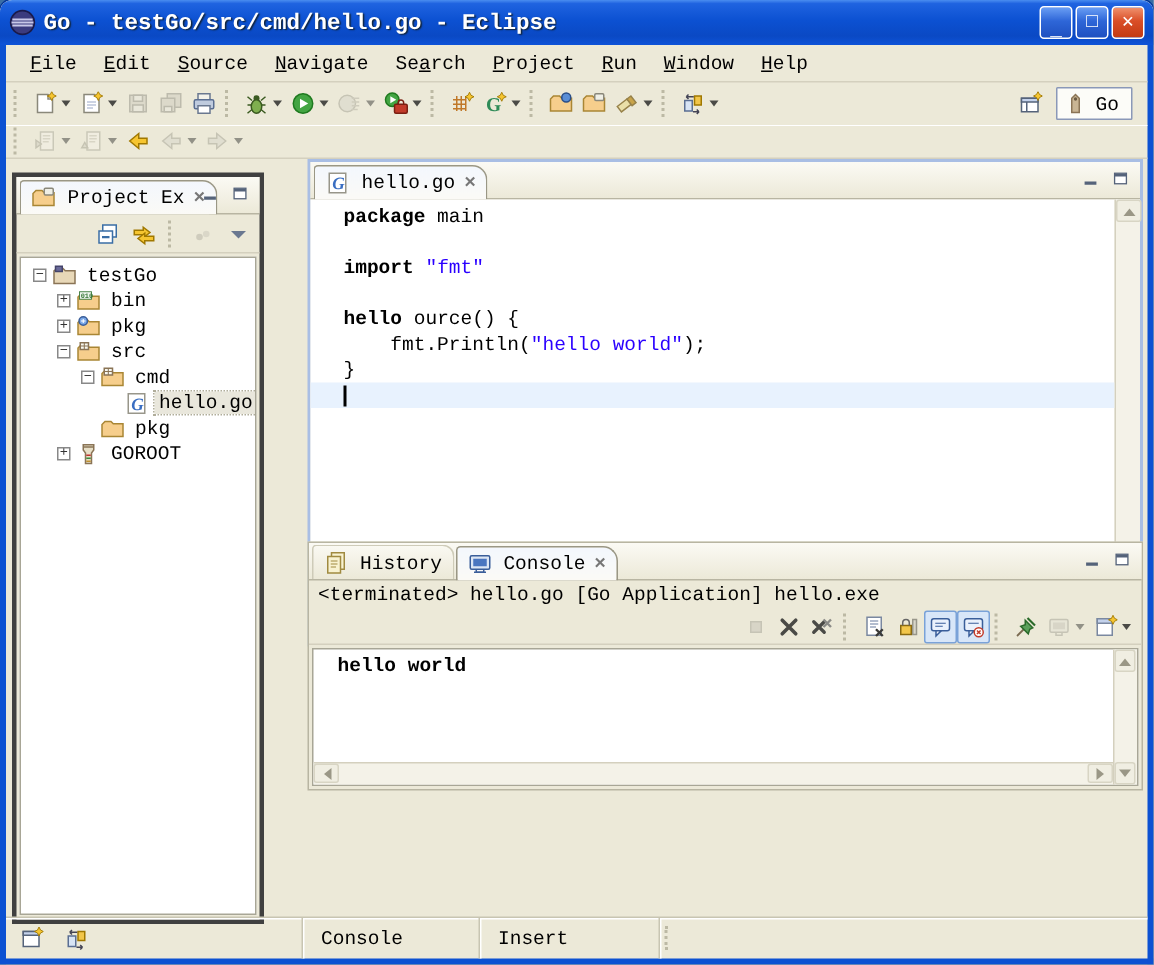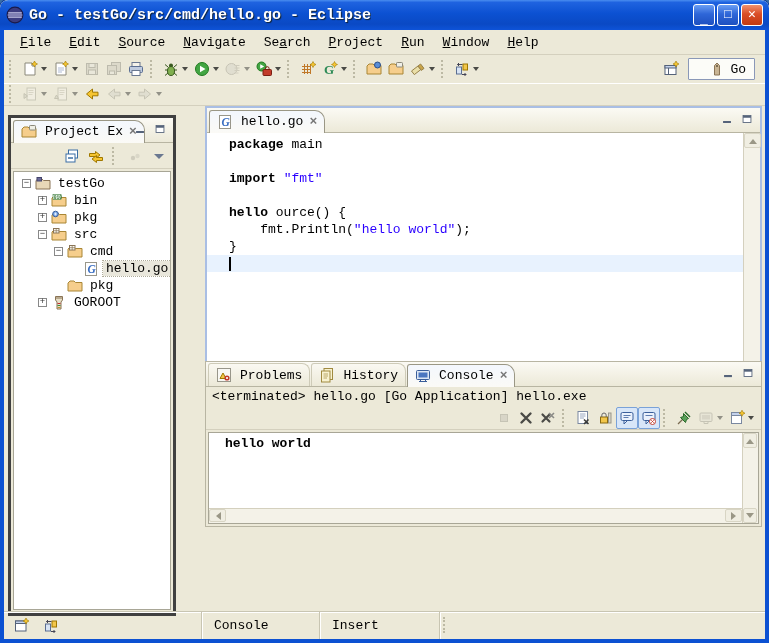--- a/index.html
+++ b/index.html
@@ -42,21 +42,21 @@
   .tb-sep { width:7px; height:18px; border-left:2px dotted #BCB9A4; margin:0 3px; }
   .tb-btn { height:22px; padding:2px 2px; border:1px solid transparent; border-radius:2px;
     display:flex; align-items:center; gap:1px; }
   .tb-btn.disabled { opacity:.55; }
   .tb-btn.pressed { background:#D8E6F8; border-color:#7AA2D8; }
   .tb-btn .ic { width:16px; height:16px; display:block; }
   .dd { width:0; height:0; border-left:3px solid transparent; border-right:3px solid transparent;
     border-top:4px solid #4A4A46; margin-left:2px; }
   .perspectives { margin-left:auto; margin-right:10px; display:flex; align-items:center; gap:6px; }
   .go-persp-btn { display:flex; align-items:center; gap:5px; background:#FCFCF8; border:1px solid #8A98B8;
-    border-radius:1px; padding:2px 8px 2px 20px; font-size:13px; }
+    border-radius:1px; padding:2px 8px 2px 4px; font-size:13px; }
 
   
   .part { position:absolute; background:#ECE9D8; }
   .tabbar { height:25px; display:flex; align-items:flex-end; gap:1px; padding-left:2px; position:relative;
     background:linear-gradient(180deg,#FBFAF4,#ECE9D8); border-bottom:1px solid #B8B5A2; }
   .tab { display:flex; align-items:center; gap:4px; height:23px; padding:0 7px; font-size:13px;
     border:1px solid transparent; border-bottom:none; white-space:nowrap; }
   .tab.active { background:linear-gradient(180deg,#F3F7FD,#FBFAF6); border-color:#9A9785;
     border-radius:3px 10px 0 0; margin-bottom:-1px; padding-bottom:1px; }
   .tab.inactive { border-color:#CECBB8; border-radius:3px 8px 0 0; }
@@ -514,29 +514,20 @@
               <span class="arr right"></span>
             </div>
       </div>
     </div>
 
     <div class="part console">
       <div class="tabbar">
         <div style="display:flex;align-items:flex-end;gap:1px;">
               <div class="tab inactive">
                 <span class="tree-icon"><svg viewBox="0 0 16 16" width="16" height="16">
-                    <rect x="1.5" y="1.5" width="13" height="13" fill="#F8F8F4" stroke="#98968A"></rect>
-                    <path d="M4 11.5l3-5.5 3 5.5z" fill="#F2C64A" stroke="#A07800"></path>
-                    <circle cx="11" cy="11" r="2.6" fill="#C23B2A"></circle>
-                    <path d="M10 10l2 2m0-2l-2 2" stroke="#fff" stroke-width="0.8"></path>
-                  </svg></span>
-                <span>Problems</span>
-              </div>
-              <div class="tab inactive">
-                <span class="tree-icon"><svg viewBox="0 0 16 16" width="16" height="16">
                     <rect x="5" y="1.5" width="8.5" height="11" fill="#F8F2D0" stroke="#A08A40"></rect>
                     <rect x="2.5" y="4" width="8.5" height="11" fill="#F8F2D0" stroke="#A08A40"></rect>
                     <path d="M4.5 7h4.5M4.5 9h4.5M4.5 11h3.5" stroke="#A08A40" stroke-width="0.7"></path>
                   </svg></span>
                 <span>History</span>
               </div>
               <div class="tab active">
                 <span class="tree-icon"><svg viewBox="0 0 16 16" width="16" height="16">
                     <rect x="1.5" y="2.5" width="13" height="9" rx="1" fill="#DCE6F4" stroke="#3A5E9A"></rect>
                     <rect x="3.5" y="4.5" width="9" height="5" fill="#4A76C0"></rect>

